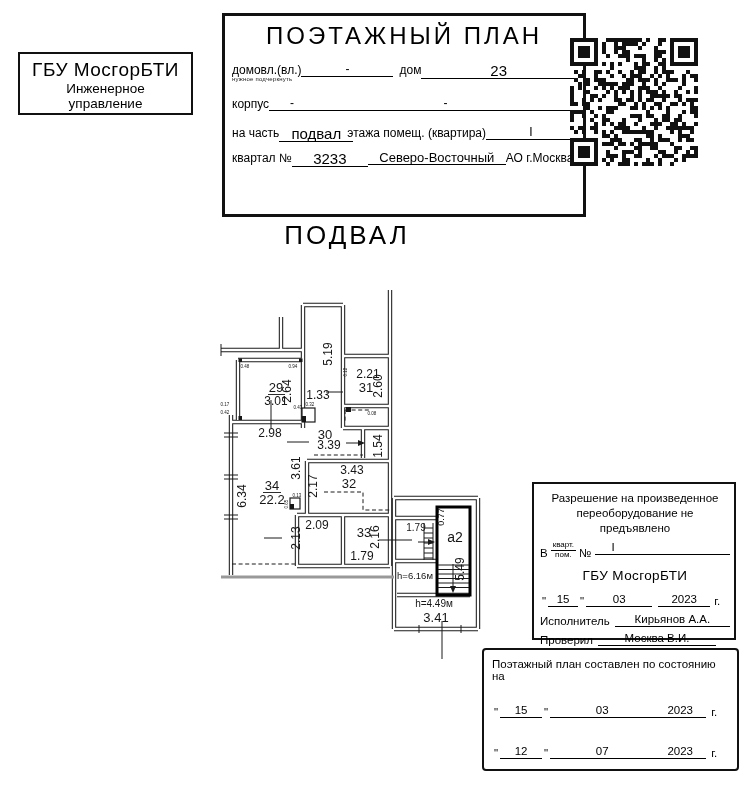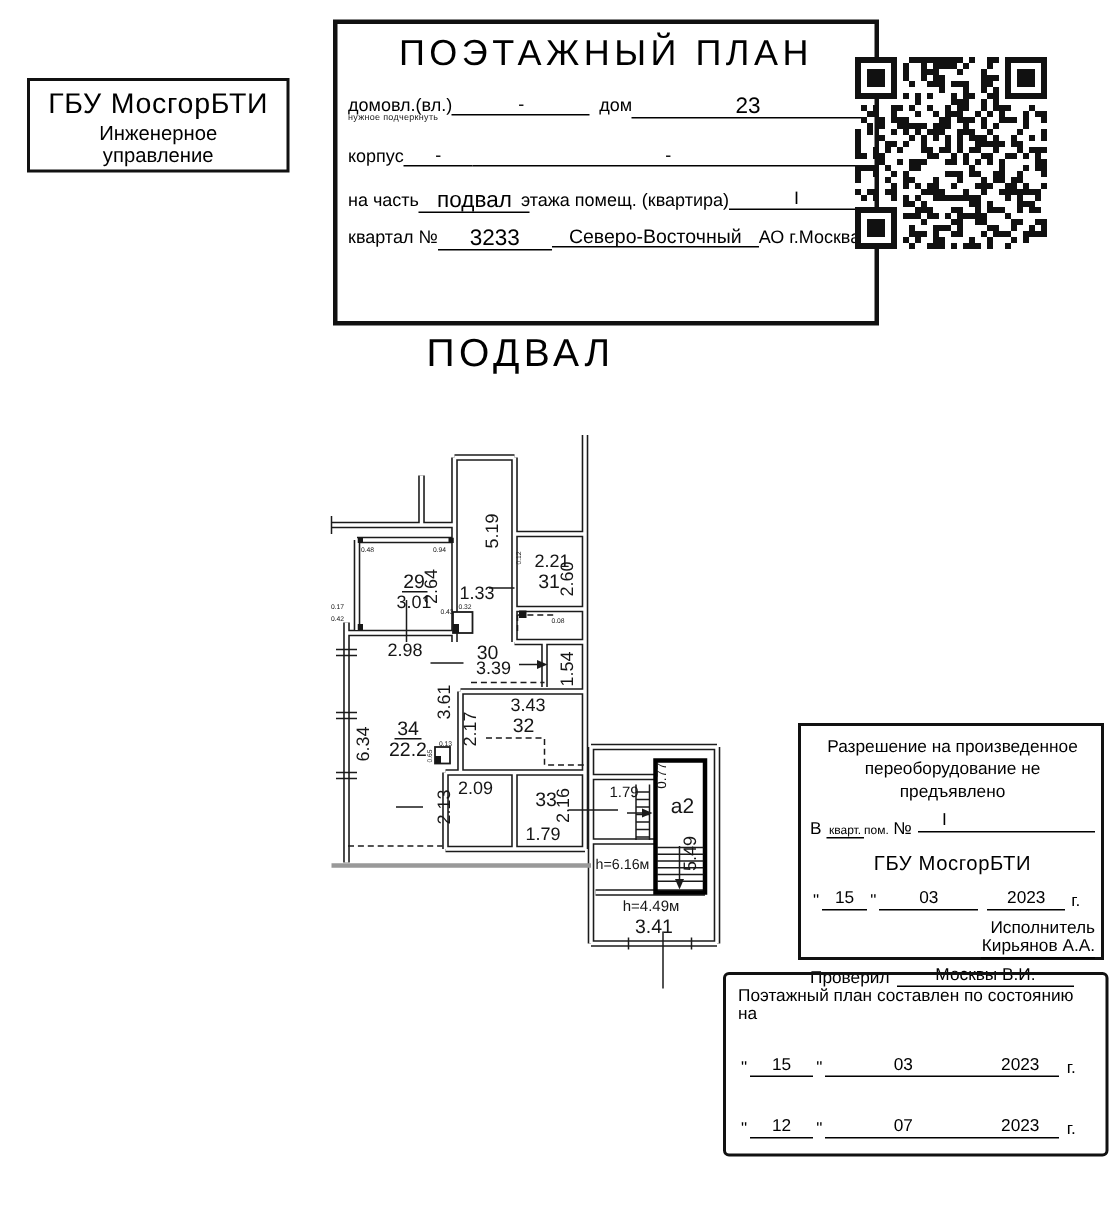--- a/index.html
+++ b/index.html
@@ -28,21 +28,21 @@
   .plan-title{left:212px;top:220px;width:270px;text-align:center;font-size:26px;letter-spacing:3px;}
 
   
   .plan{left:212px;top:288px;}
   .plan text{fill:#161616;}
 
   
   .stamp1{left:532px;top:482px;width:204px;height:158px;border:2px solid #111;box-sizing:border-box;font-size:11.5px;padding:7px 4px 0 6px;}
   .stamp1 .c{text-align:center;line-height:15px;}
   .srow{display:flex;align-items:flex-end;}
-  .frac{display:inline-flex;flex-direction:row;align-items:center;font-size:8px;line-height:8.5px;margin:0 3px 0 3px;}
+  .frac{display:inline-flex;flex-direction:column;align-items:center;font-size:8px;line-height:8.5px;margin:0 3px 0 3px;}
   .frac .ft{border-bottom:1px solid #000;padding:0 2px;}
   .org-name{text-align:center;font-size:13.5px;margin-top:9px;letter-spacing:.4px;}
   .q{margin:0 2px;}
   .stamp2{left:482px;top:648px;width:257px;height:123px;border:2px solid #111;border-radius:4px;box-sizing:border-box;font-size:11.5px;padding:8px 8px 0 8px;}
 </style>
 </head>
 <body>
 
 <div class="abs org-box">
   <div class="t">ГБУ МосгорБТИ</div>
@@ -567,27 +567,27 @@
   </div>
   <div class="org-name">ГБУ МосгорБТИ</div>
   <div class="srow" style="margin-top:10px;">
     <span class="q">"</span>
     <span class="ul" style="width:30px;">15</span>
     <span class="q">"</span>
     <span class="ul" style="width:66px;">03</span>
     <span class="ul" style="width:52px;margin-left:6px;">2023</span>
     <span style="margin-left:4px;">г.</span>
   </div>
-  <div class="srow" style="margin-top:6px;flex-direction:column;">
+  <div class="srow" style="margin-top:6px;">
     <span>Исполнитель</span>
     <span class="ul" style="flex:1;margin-left:5px;">Кирьянов А.А.</span>
   </div>
   <div class="srow" style="margin-top:5px;">
     <span>Проверил</span>
-    <span class="ul" style="flex:1;margin-left:5px;margin-right:14px;">Москвы В.И.</span>
+    <span class="ul" style="flex:1;margin-left:5px;margin-right:14px;">Москва В.И.</span>
   </div>
 </div>
 
 <div class="abs stamp2">
   <div>Поэтажный план составлен по состоянию на</div>
   <div class="srow" style="margin-top:22px;">
     <span class="q">"</span>
     <span class="ul" style="width:42px;">15</span>
     <span class="q">"</span>
     <span class="ul" style="width:104px;">03</span>

